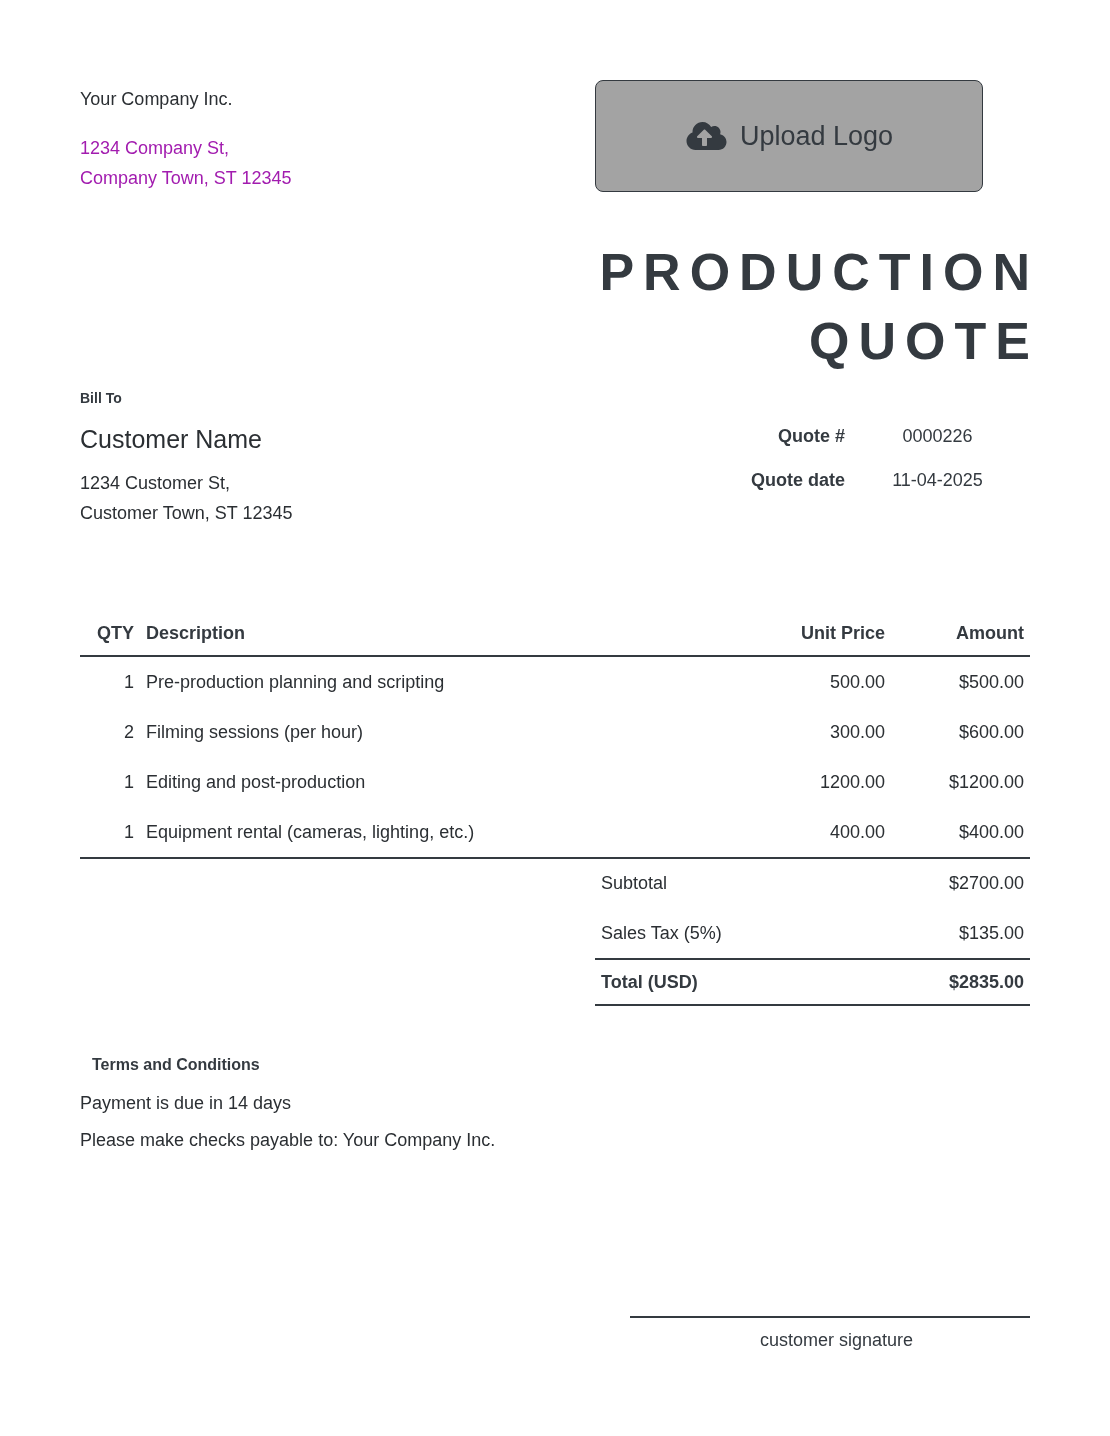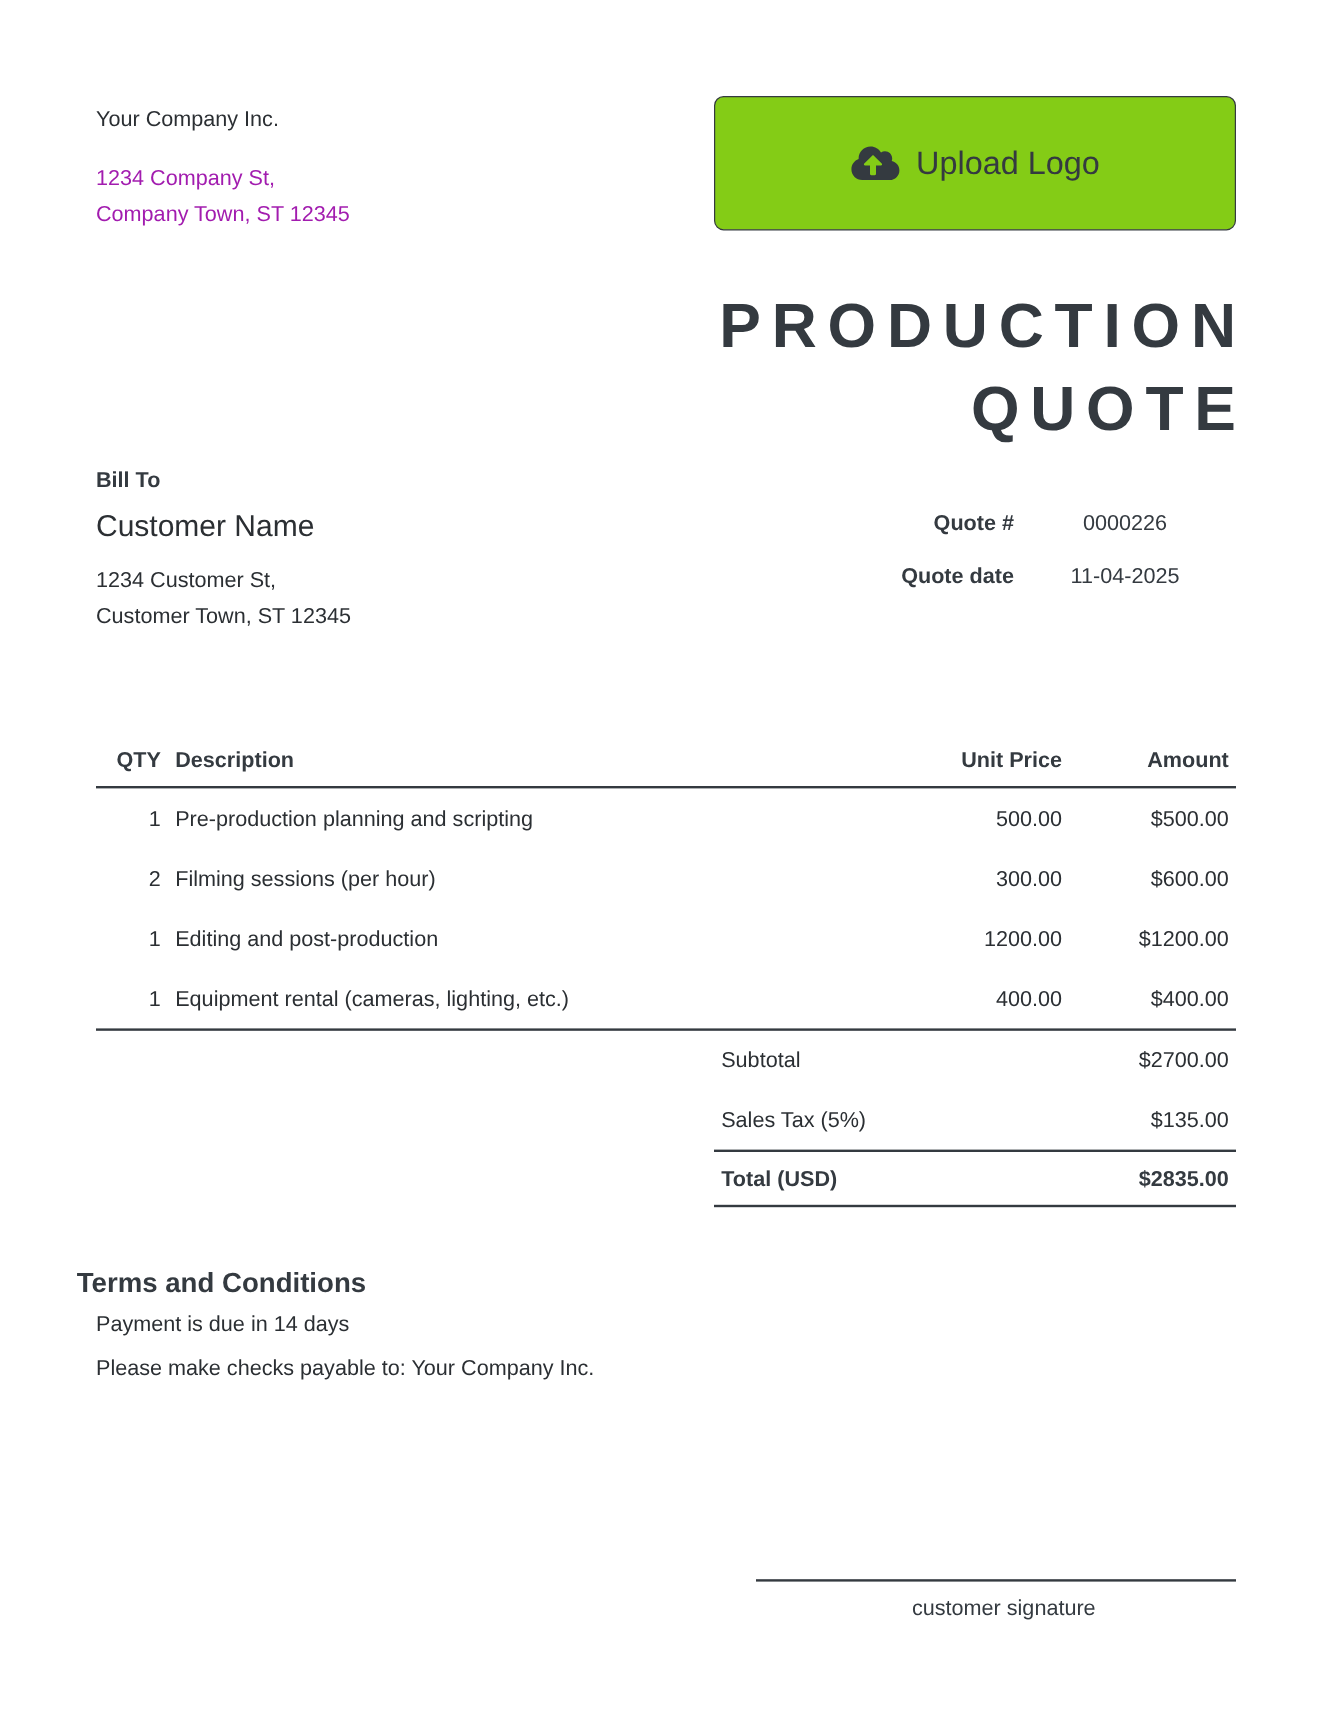--- a/index.html
+++ b/index.html
@@ -3,29 +3,29 @@
   <meta charset="utf-8">
   <style>
     * { box-sizing: border-box; margin: 0; padding: 0; }
     html, body { width: 1110px; height: 1436px; background: #ffffff; }
     body { position: relative; font-family: "Liberation Sans", "DejaVu Sans", sans-serif; color: #343a40; overflow: hidden; }
     .abs { position: absolute; }
 
     .company-name { left: 80px; top: 89px; font-size: 18px; color: #2b2f33; }
     .company-addr { left: 80px; top: 133px; font-size: 18px; line-height: 30px; color: #a21caf; }
 
-    .upload-box { left: 595px; top: 80px; width: 435px; height: 112px; border: 1px solid #343a40; border-radius: 8px;
-      display: flex; align-items: center; justify-content: center; gap: 12px; cursor: pointer; background: #84cc16; }
+    .upload-box { left: 595px; top: 80px; width: 388px; height: 112px; border: 1px solid #343a40; border-radius: 8px;
+      display: flex; align-items: center; justify-content: center; gap: 12px; cursor: pointer; background: #a3a3a3; }
     .upload-box svg { width: 43px; height: 32px; display: block; }
     .upload-label { font-size: 27px; color: #343a40; }
 
     .doc-title { right: 80px; top: 238px; text-align: right; font-size: 52px; font-weight: bold; letter-spacing: 9px;
       line-height: 69px; color: #343a40; margin-right: -9px; }
 
-    .bill-to-label { left: 80px; top: 390px; font-size: 18px; font-weight: bold; color: #343a40; }
+    .bill-to-label { left: 80px; top: 390px; font-size: 14px; font-weight: bold; color: #343a40; }
     .customer-name { left: 80px; top: 425px; font-size: 25px; color: #2b2f33; }
     .customer-addr { left: 80px; top: 468px; font-size: 18px; line-height: 30px; color: #2b2f33; }
 
     .meta { left: 640px; top: 414px; width: 390px; }
     .meta-row { display: flex; height: 44px; align-items: center; }
     .meta-label { width: 205px; text-align: right; font-size: 18px; font-weight: bold; color: #343a40; }
     .meta-value { flex: 1; text-align: center; font-size: 18px; color: #343a40; }
 
     .items { left: 80px; top: 612px; width: 950px; }
     .items-head { display: flex; height: 45px; align-items: center; border-bottom: 2px solid #343a40; font-size: 18px; font-weight: bold; color: #343a40; }
@@ -33,21 +33,21 @@
     .items-body { border-bottom: 2px solid #343a40; padding-bottom: 0; }
     .c-qty { width: 54px; text-align: right; }
     .c-desc { flex: 1; padding-left: 12px; }
     .c-unit { width: 160px; text-align: right; }
     .c-amt { width: 145px; text-align: right; padding-right: 6px; }
 
     .totals { left: 595px; top: 858px; width: 435px; }
     .tot-row { display: flex; height: 50px; align-items: center; font-size: 18px; color: #2b2f33; padding: 0 6px; justify-content: space-between; gap: 36px; }
     .tot-row.total { font-weight: bold; color: #343a40; border-top: 2px solid #343a40; border-bottom: 2px solid #343a40; height: 48px; }
 
-    .terms-title { left: 64px; top: 1056px; font-size: 23px; font-weight: bold; color: #343a40; }
+    .terms-title { left: 92px; top: 1056px; font-size: 16px; font-weight: bold; color: #343a40; }
     .terms-line1 { left: 80px; top: 1093px; font-size: 18px; color: #2b2f33; }
     .terms-line2 { left: 80px; top: 1130px; font-size: 18px; color: #2b2f33; }
 
     .sig-line { left: 630px; top: 1316px; width: 400px; height: 2px; background: #343a40; }
     .sig-label { left: 630px; top: 1330px; width: 413px; text-align: center; font-size: 18px; color: #343a40; }
   </style>
 </head>
 <body>
 
 <div class="abs company-name">Your Company Inc.</div>

